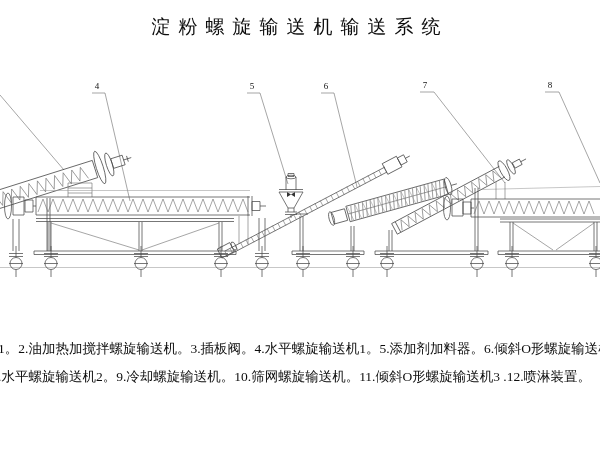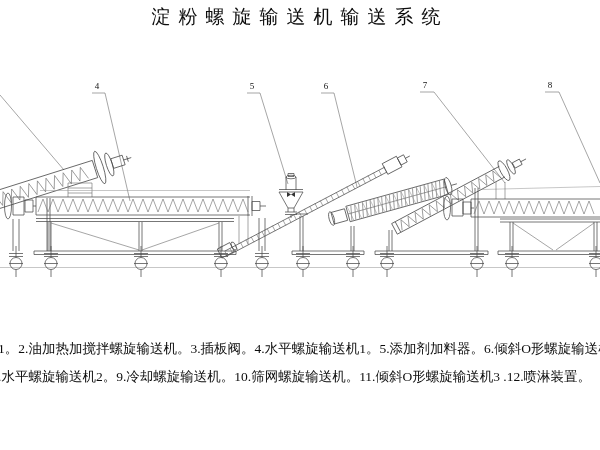--- a/index.html
+++ b/index.html
@@ -1,18 +1,18 @@
 <!DOCTYPE html>
 <html><head>
 <meta charset="utf-8">
 <style>
   html,body{margin:0;padding:0;background:#fff;}
   .stage{position:relative;width:600px;height:450px;background:#ffffff;overflow:hidden;
          font-family:"Liberation Serif","DejaVu Serif",serif;}
-  .title{position:absolute;top:4px;left:0;width:600px;text-align:center;
+  .title{position:absolute;top:14px;left:0;width:600px;text-align:center;
          font-size:19px;letter-spacing:8px;color:#0d0d0d;font-weight:500;white-space:nowrap;}
   .caption{position:absolute;top:335px;left:0;width:600px;overflow:hidden;color:#0d0d0d;}
   .caption div{white-space:nowrap;font-size:13.5px;line-height:27.5px;margin-left:-2px;}
   svg{position:absolute;top:0;left:0;}
   svg *{stroke:#4a4a4a;stroke-width:.75;fill:none;stroke-linecap:butt;}
   svg .thin{stroke:#999;stroke-width:.55;}
   svg .med{stroke:#6a6a6a;stroke-width:.6;}
   svg text{stroke:none;fill:#111;font-family:"Liberation Serif","DejaVu Serif",serif;font-size:9px;}
   svg .blk{fill:#333;stroke:none;}
 </style>

